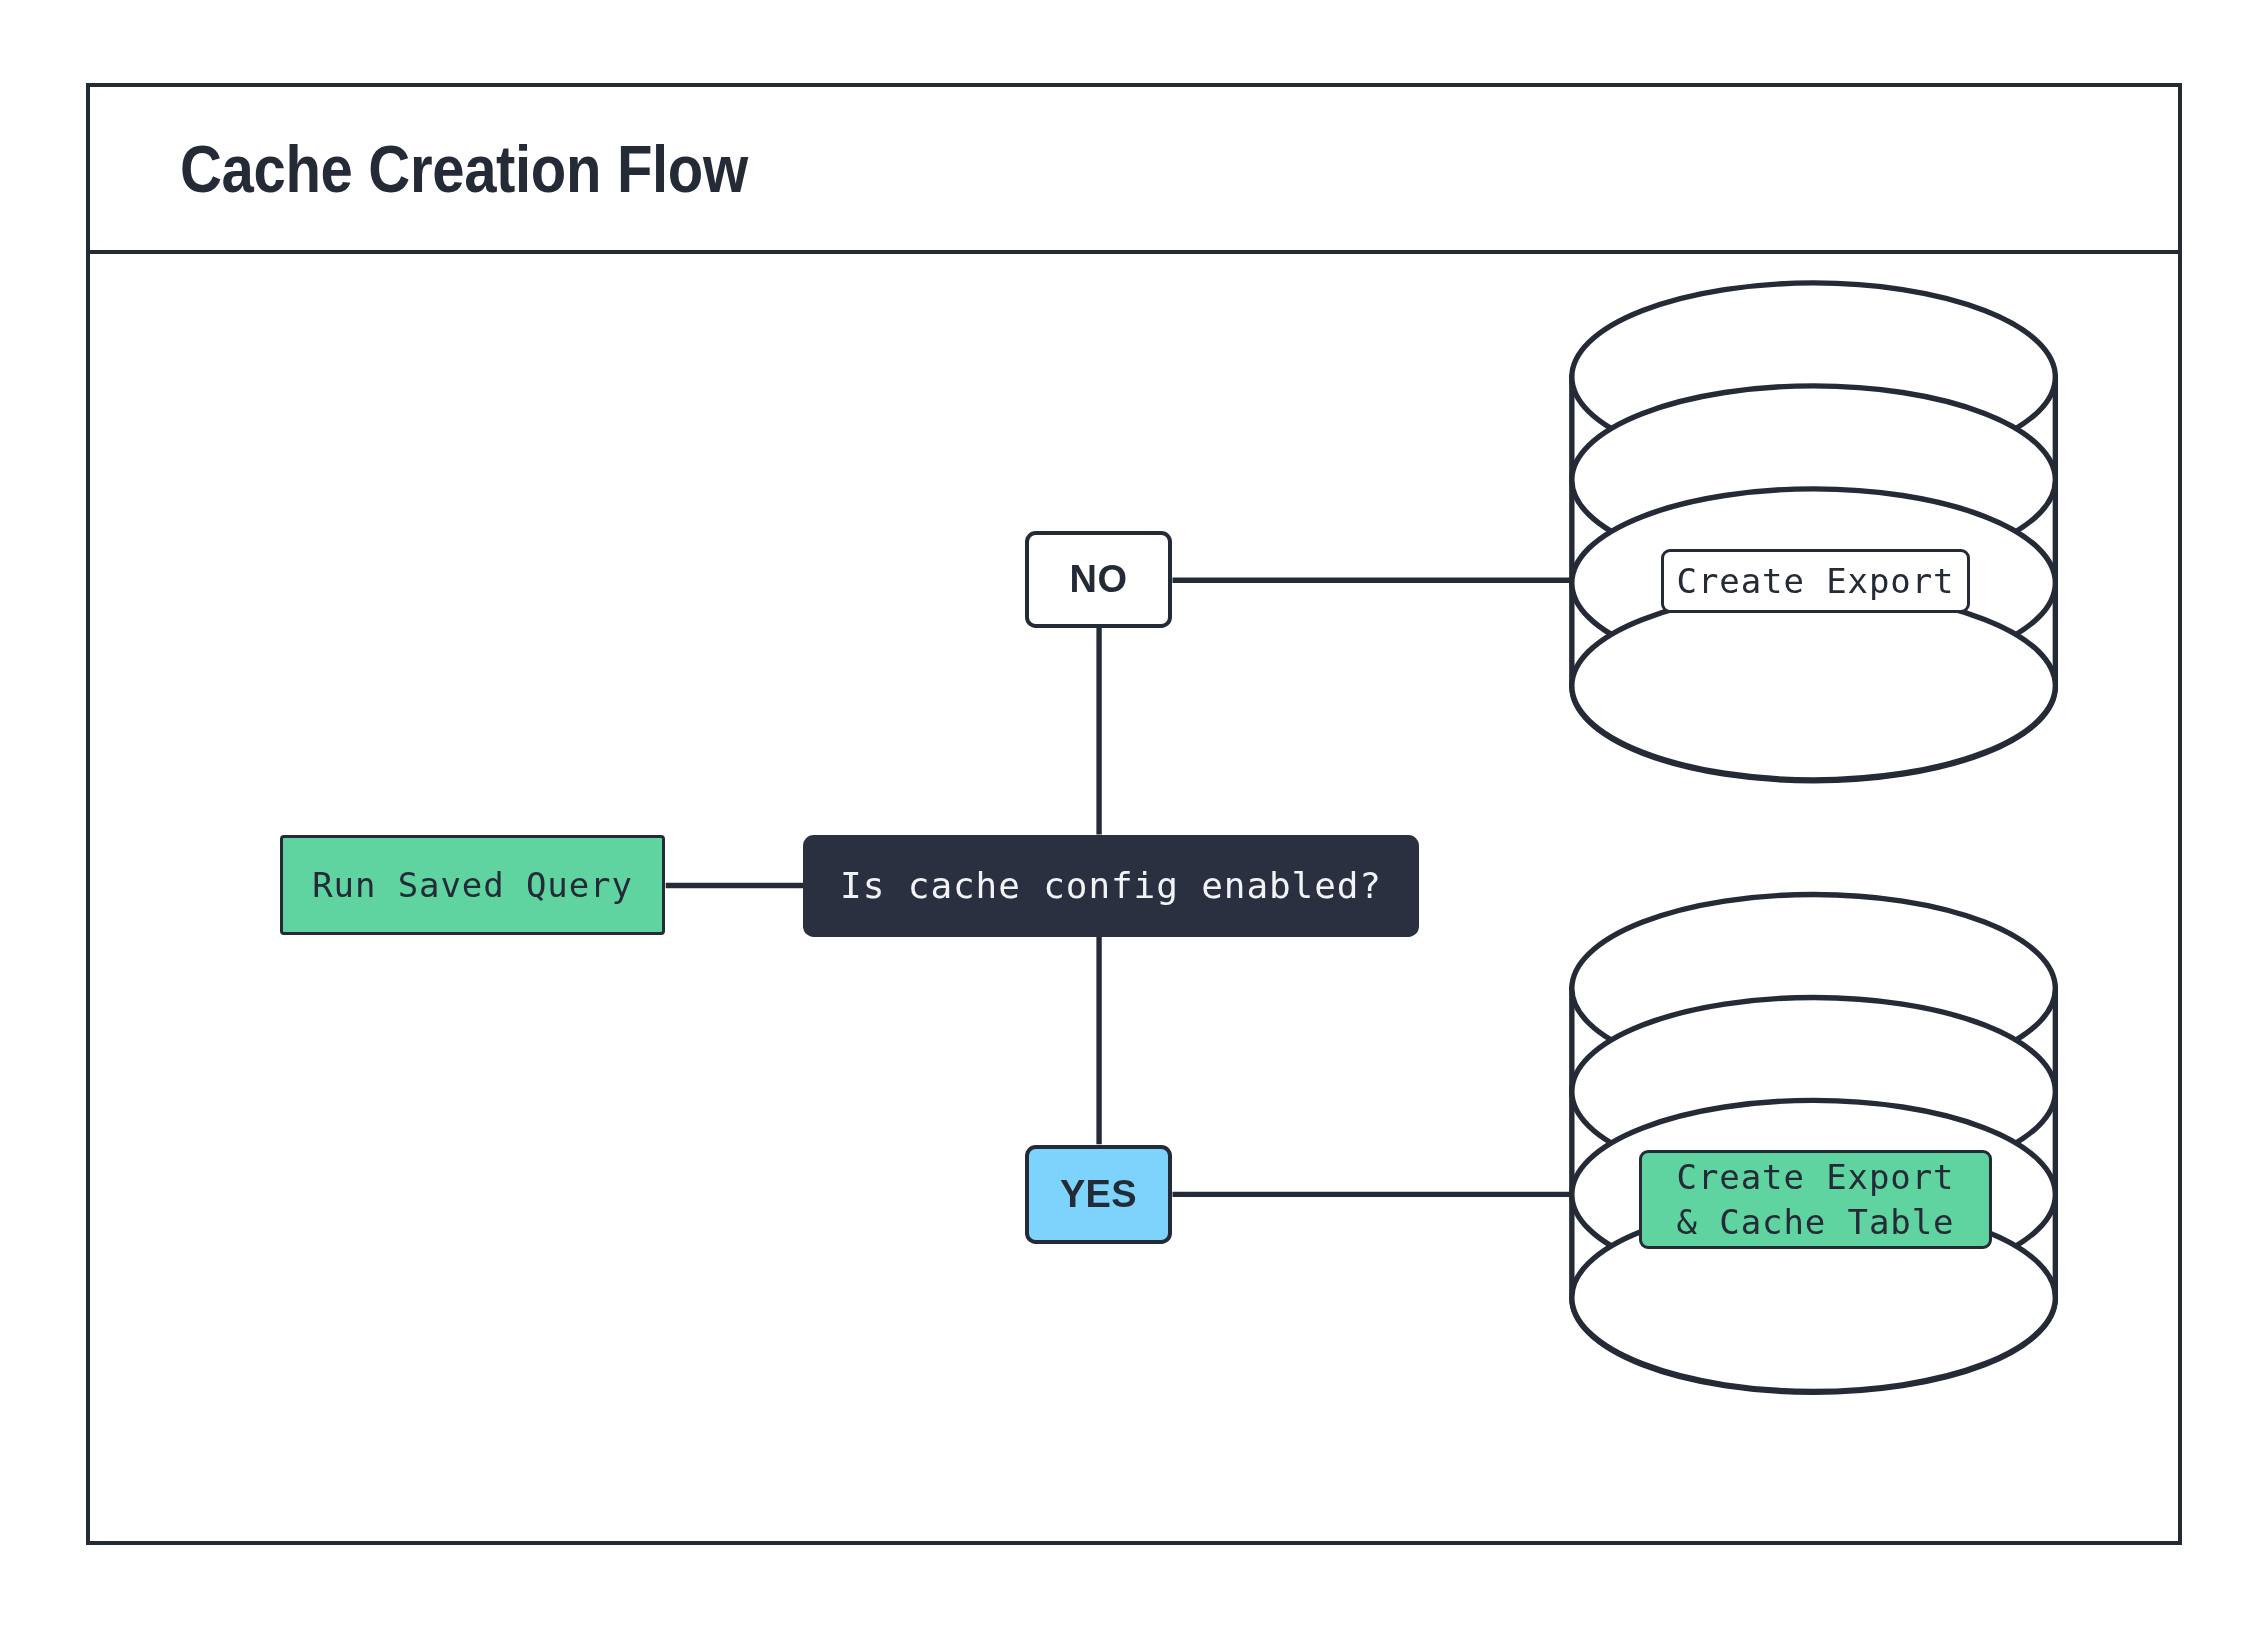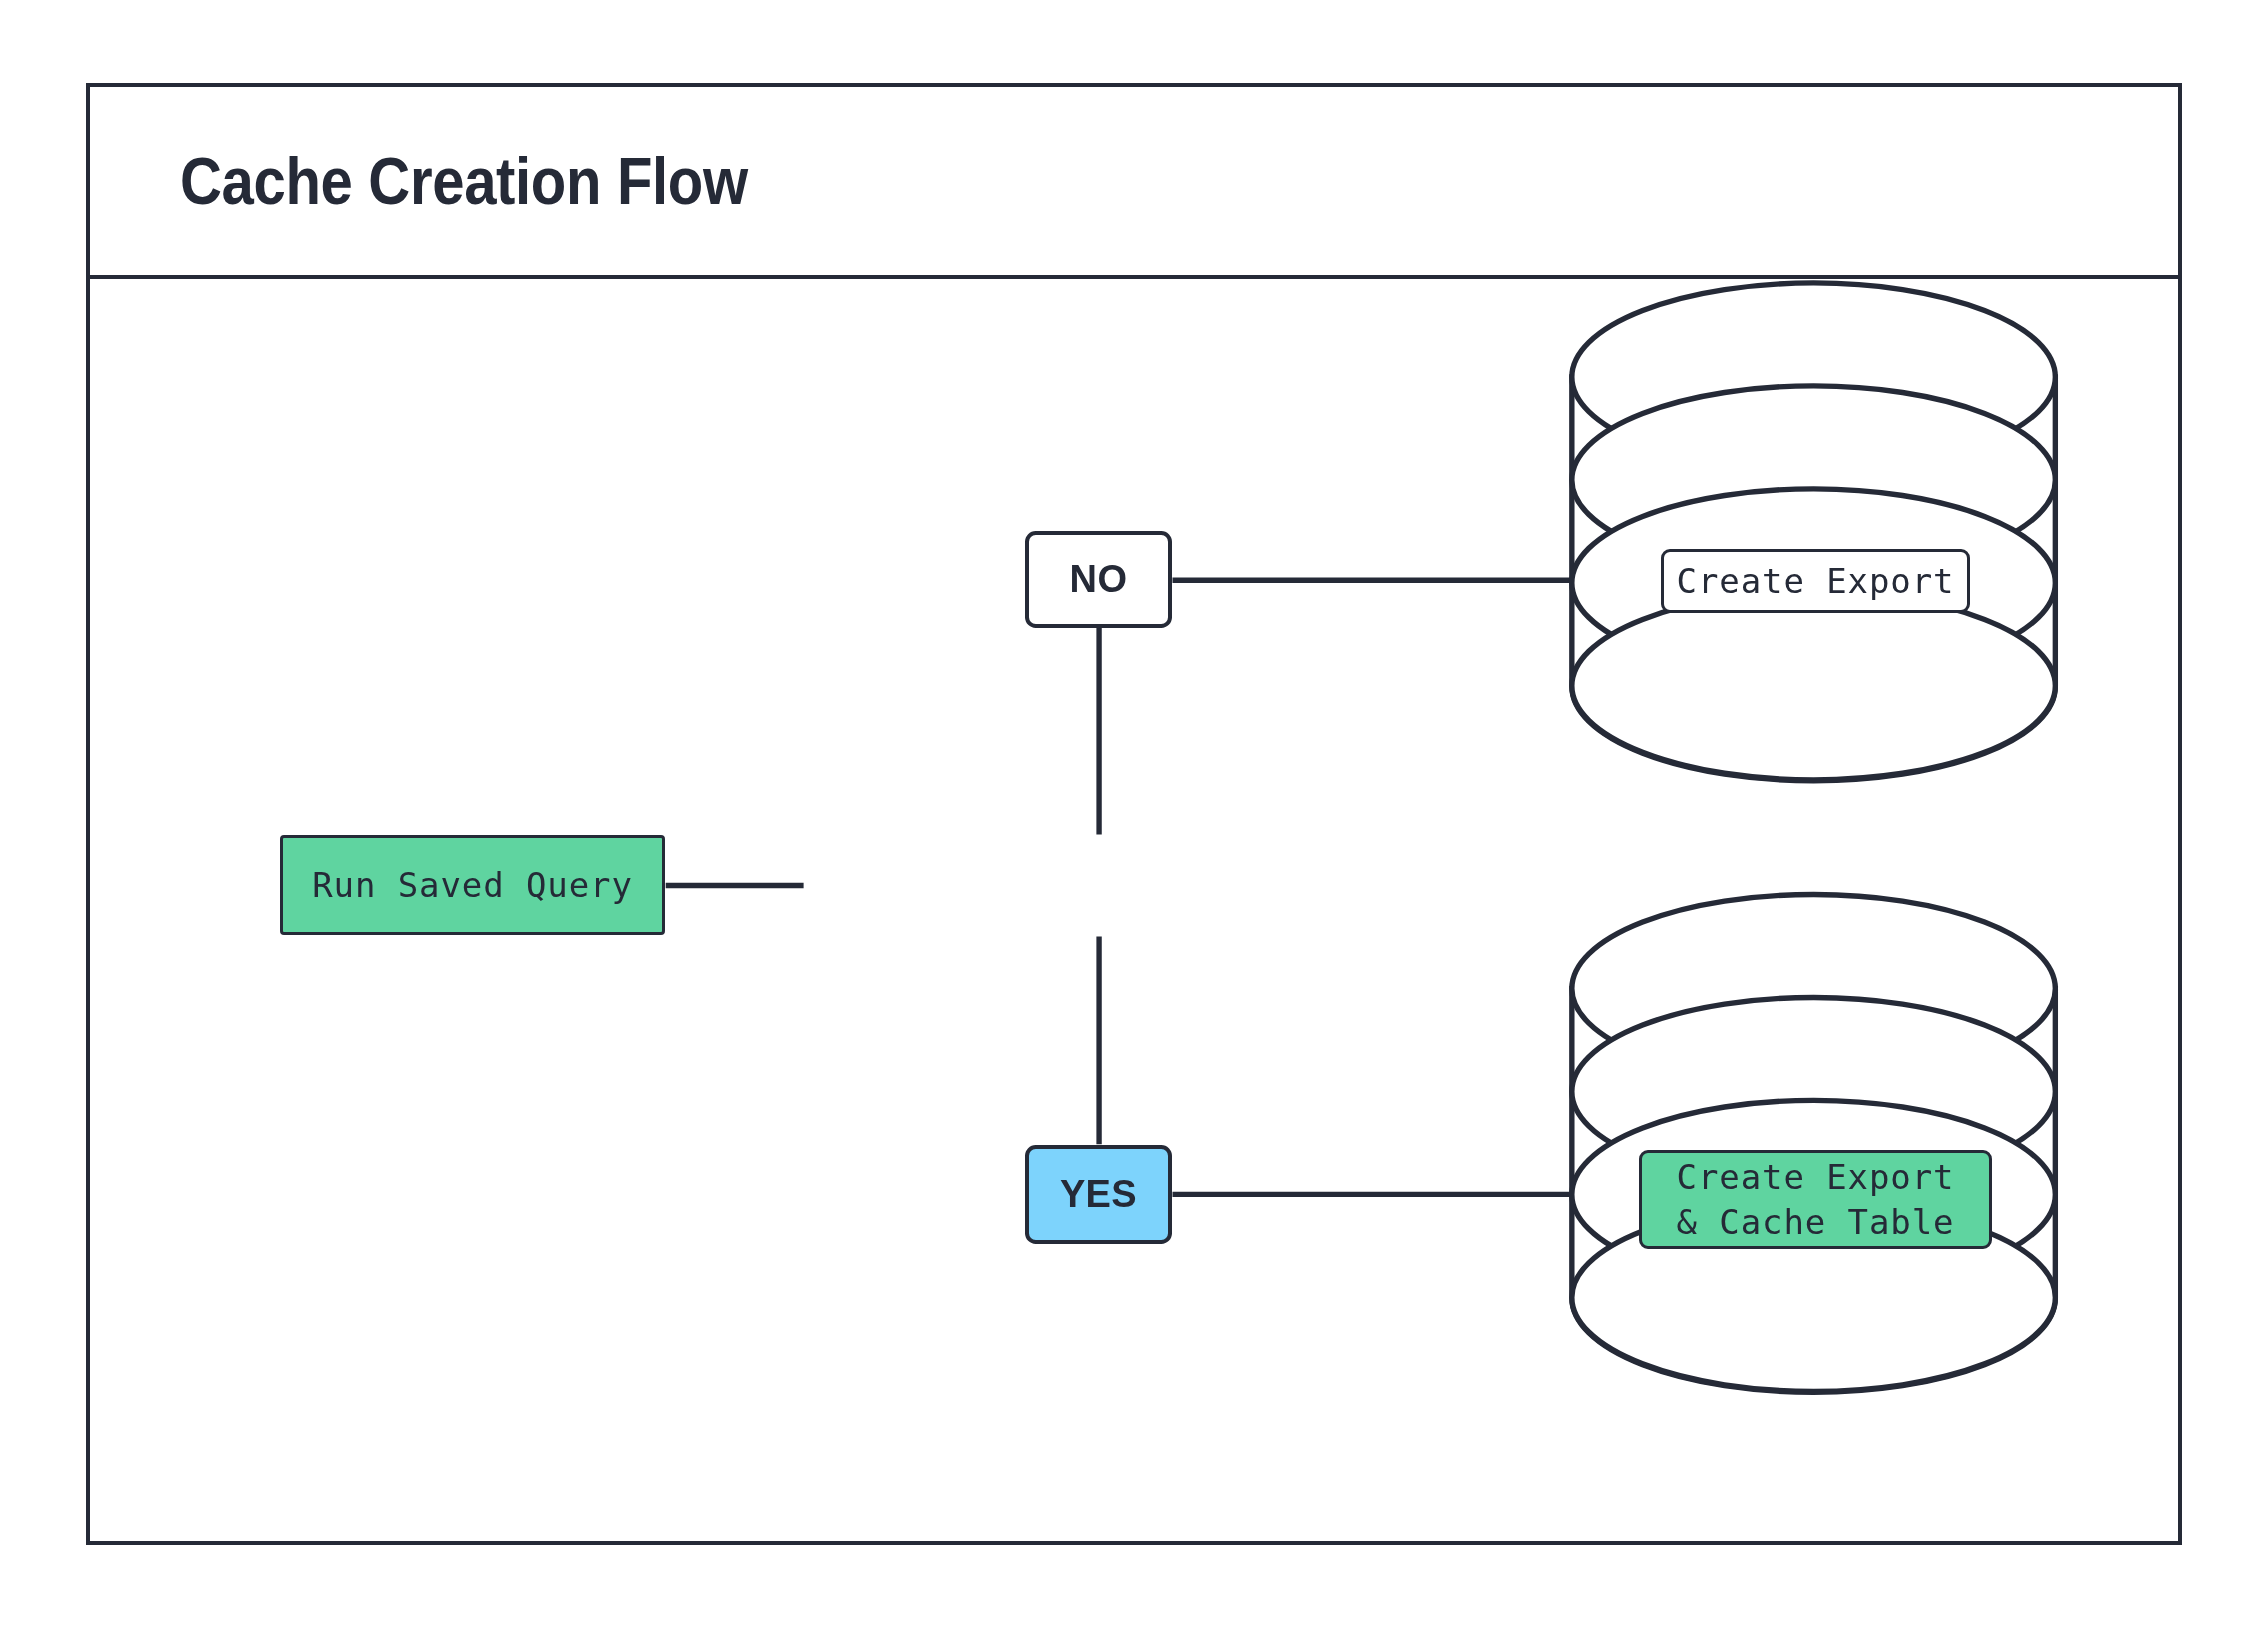--- a/index.html
+++ b/index.html
@@ -29,21 +29,21 @@
     height: 1462px;
     border: 4.5px solid #252A37;
     box-sizing: border-box;
     background: #ffffff;
   }
   .frame-title-bar {
     position: absolute;
     left: 0;
     top: 0;
     right: 0;
-    height: 192px;
+    height: 167px;
     border-bottom: 4.5px solid #252A37;
     box-sizing: border-box;
     display: flex;
     align-items: center;
   }
   .frame-title {
     margin-left: 90px;
     font-size: 66px;
     font-weight: 700;
     color: #252A37;
@@ -172,20 +172,21 @@
       <path d="M1755 1104 L1755 1450 A 270 105 0 0 0 2295 1450 L2295 1104 Z"></path>
       <ellipse cx="2025" cy="1104" rx="270" ry="105"></ellipse>
       <ellipse cx="2025" cy="1219" rx="270" ry="105"></ellipse>
       <ellipse cx="2025" cy="1334" rx="270" ry="105"></ellipse>
       <ellipse cx="2025" cy="1449" rx="270" ry="105"></ellipse>
     </g>
   </svg>
 
   <div class="node node-process" id="node-run-saved-query">Run Saved Query</div>
 
+  <div class="node node-decision" id="node-decision">Is cache config enabled?</div>
 
   <div class="node node-edge-label" id="node-label-no">NO</div>
 
   <div class="node node-edge-label is-green" id="node-label-yes">YES</div>
 
   <div class="db-label" id="db-label-top">Create Export</div>
 
   <div class="db-label is-green" id="db-label-bottom">Create Export
 &amp; Cache Table</div>
 

